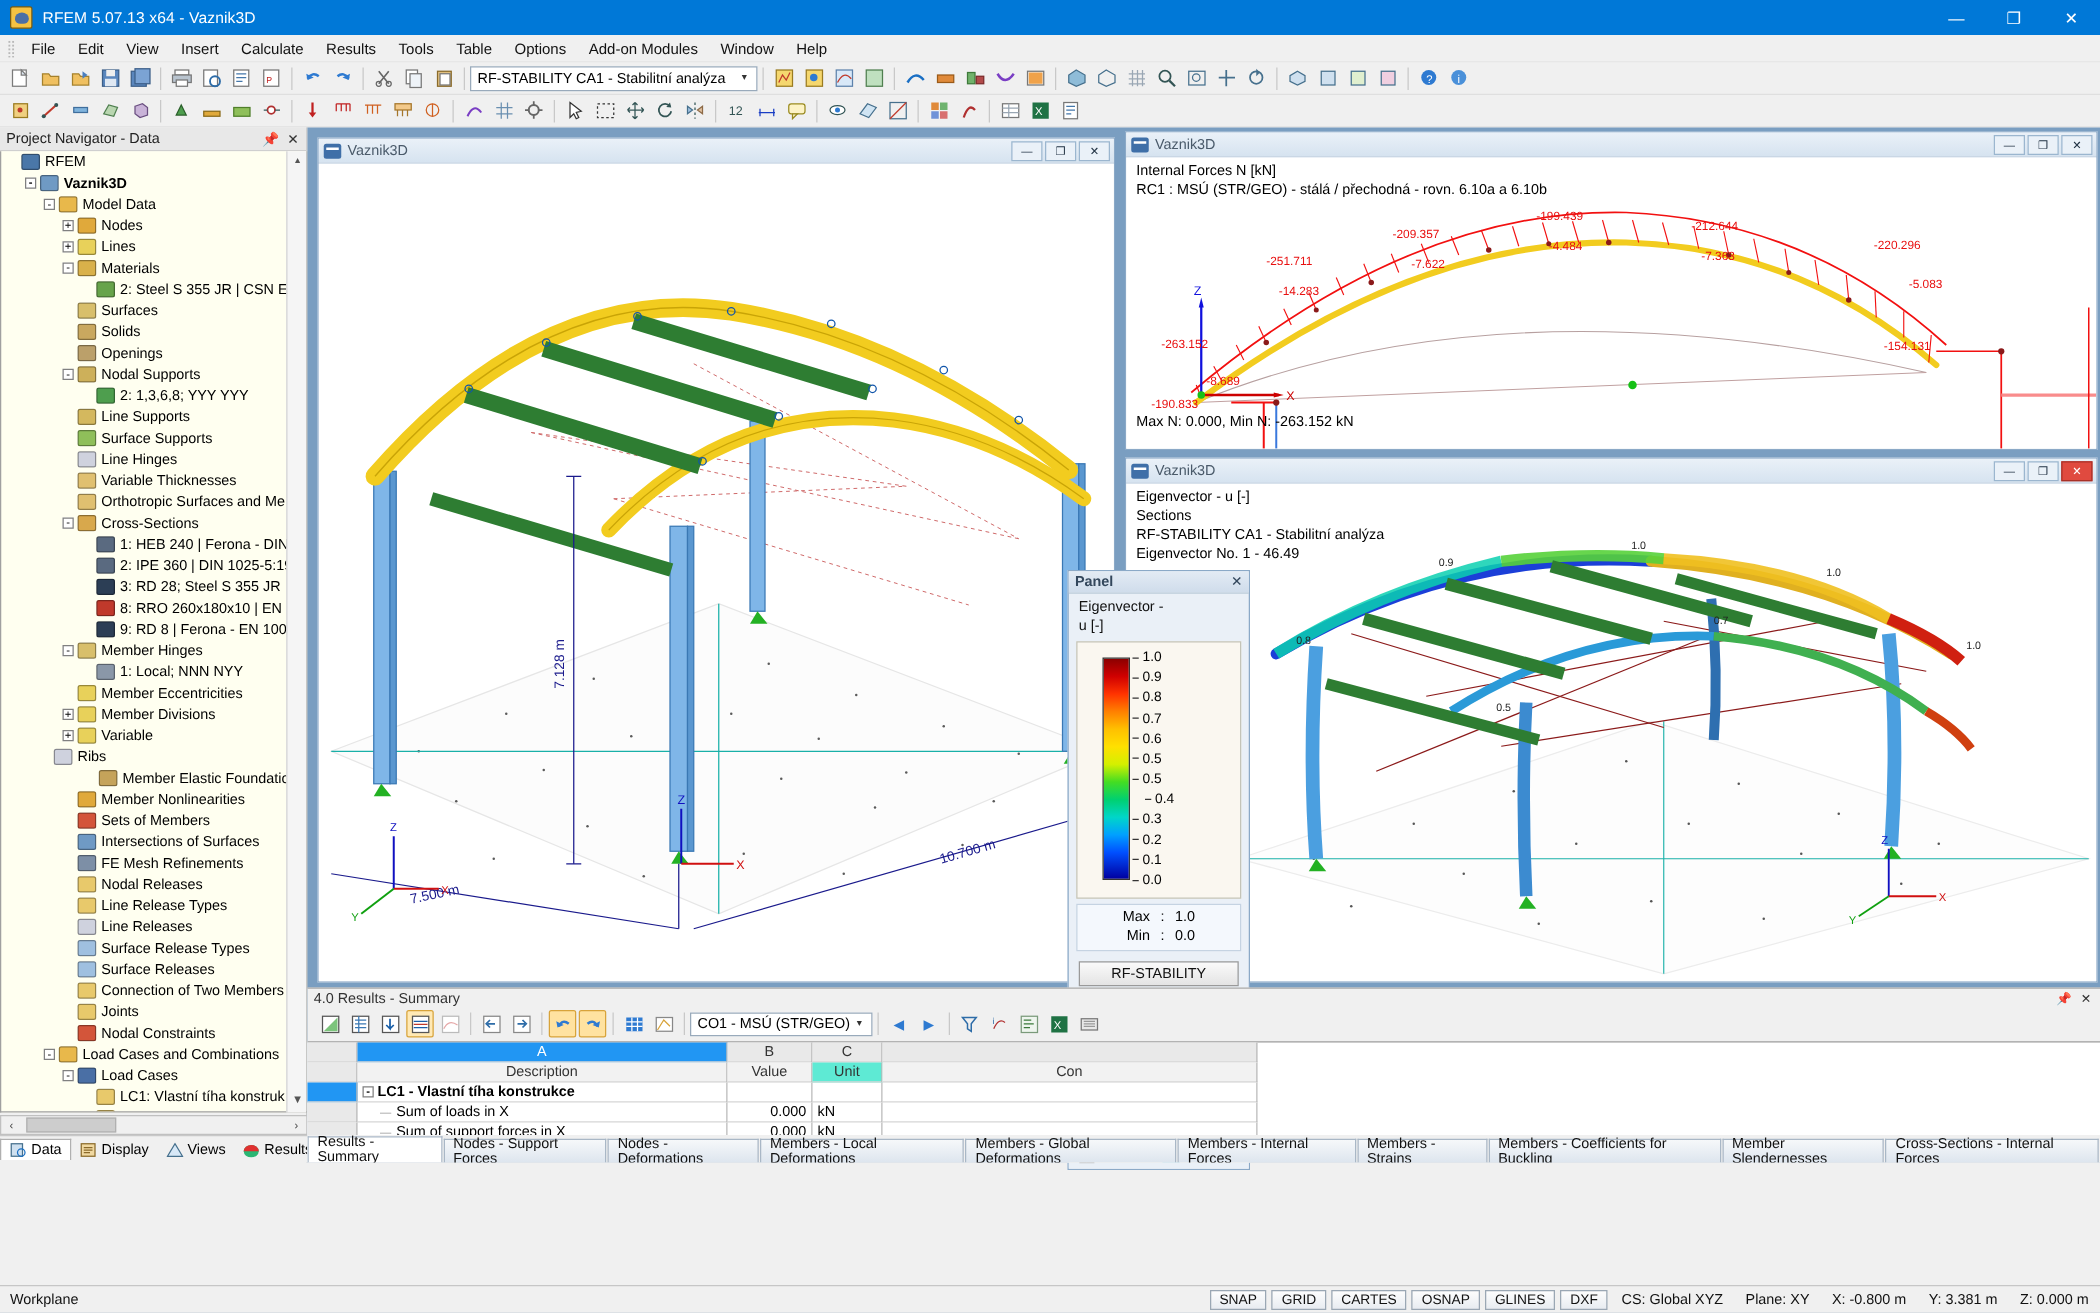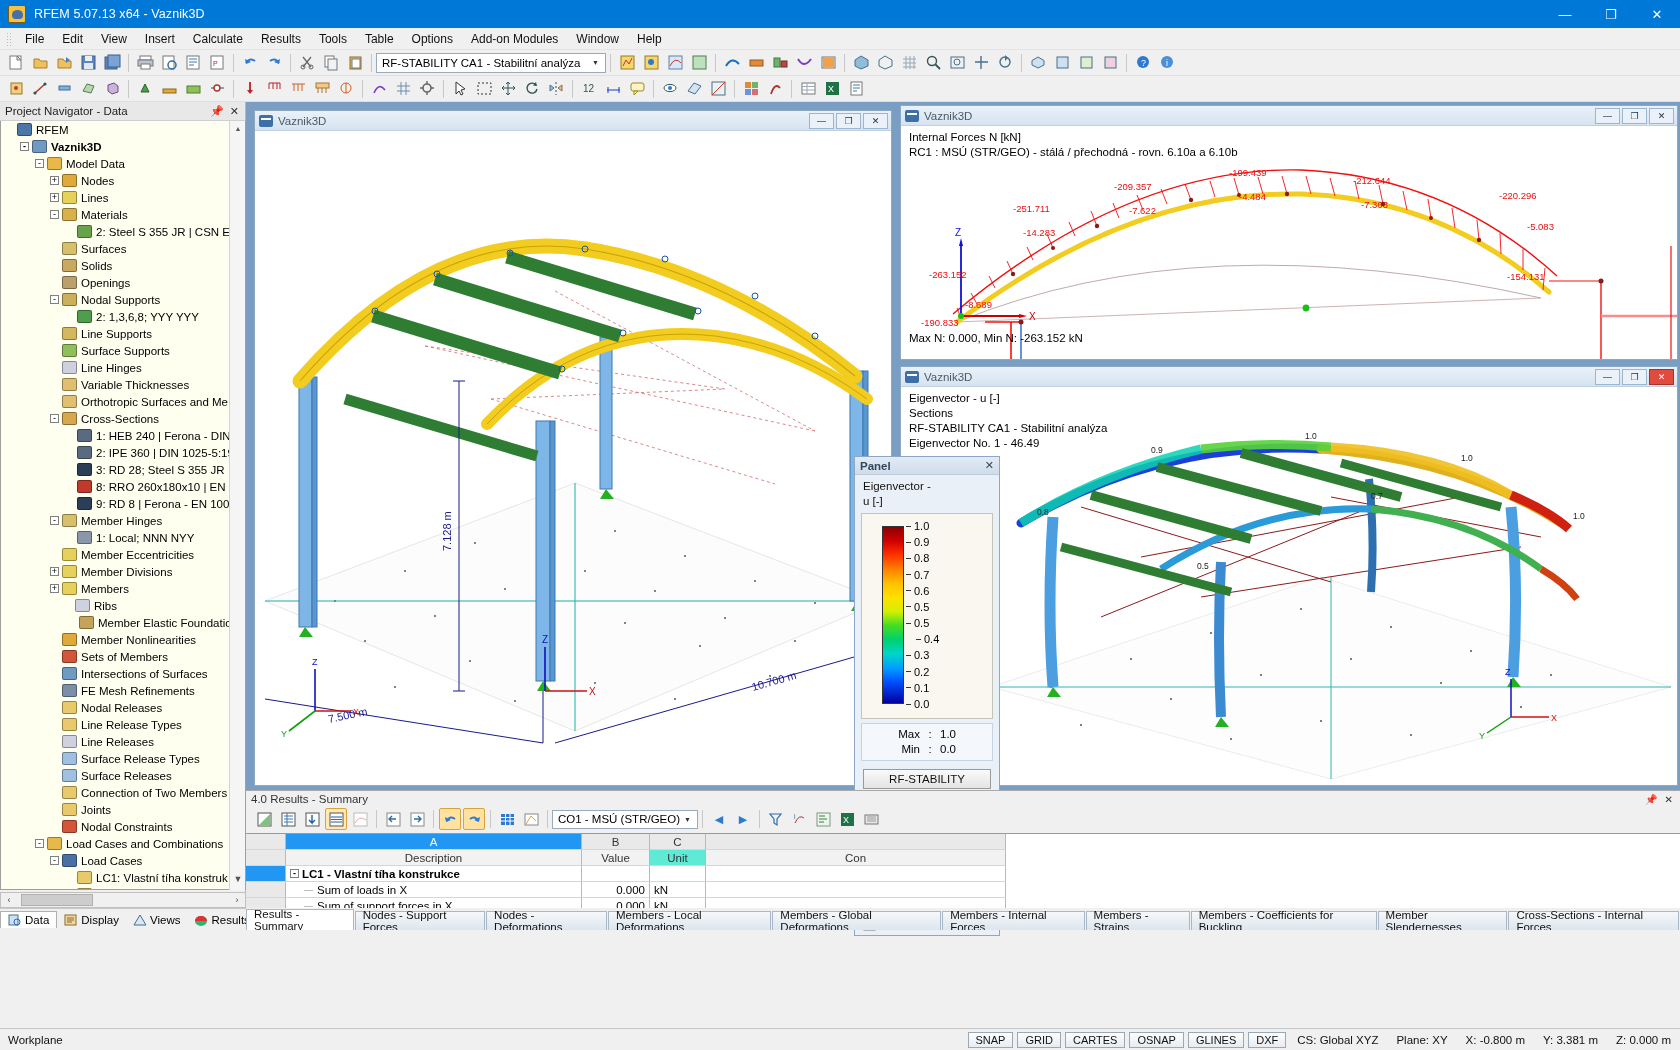--- a/index.html
+++ b/index.html
@@ -805,23 +805,23 @@
           <span>Member Eccentricities</span>
         </div>
         <div class="tnode" style="padding-left: 49px;">
           <span class="exp">+</span>
           <span class="tico" style="background: rgb(232, 209, 90); border: 1px solid rgba(0, 0, 0, 0.35);"></span>
           <span>Member Divisions</span>
         </div>
         <div class="tnode" style="padding-left: 49px;">
           <span class="exp">+</span>
           <span class="tico" style="background: rgb(232, 209, 90); border: 1px solid rgba(0, 0, 0, 0.35);"></span>
-          <span>Members</span>
-        </div>
-        <div class="tnode" style="padding-left: 62px;">
+          <span>Variable</span>
+        </div>
+        <div class="tnode" style="padding-left: 30px;">
           <span class="nospace"></span>
           <span class="tico" style="background: rgb(207, 210, 222); border: 1px solid rgba(0, 0, 0, 0.35);"></span>
           <span>Ribs</span>
         </div>
         <div class="tnode" style="padding-left: 66px;">
           <span class="nospace"></span>
           <span class="tico" style="background: rgb(197, 163, 90); border: 1px solid rgba(0, 0, 0, 0.35);"></span>
           <span>Member Elastic Foundations</span>
         </div>
         <div class="tnode" style="padding-left: 49px;">

